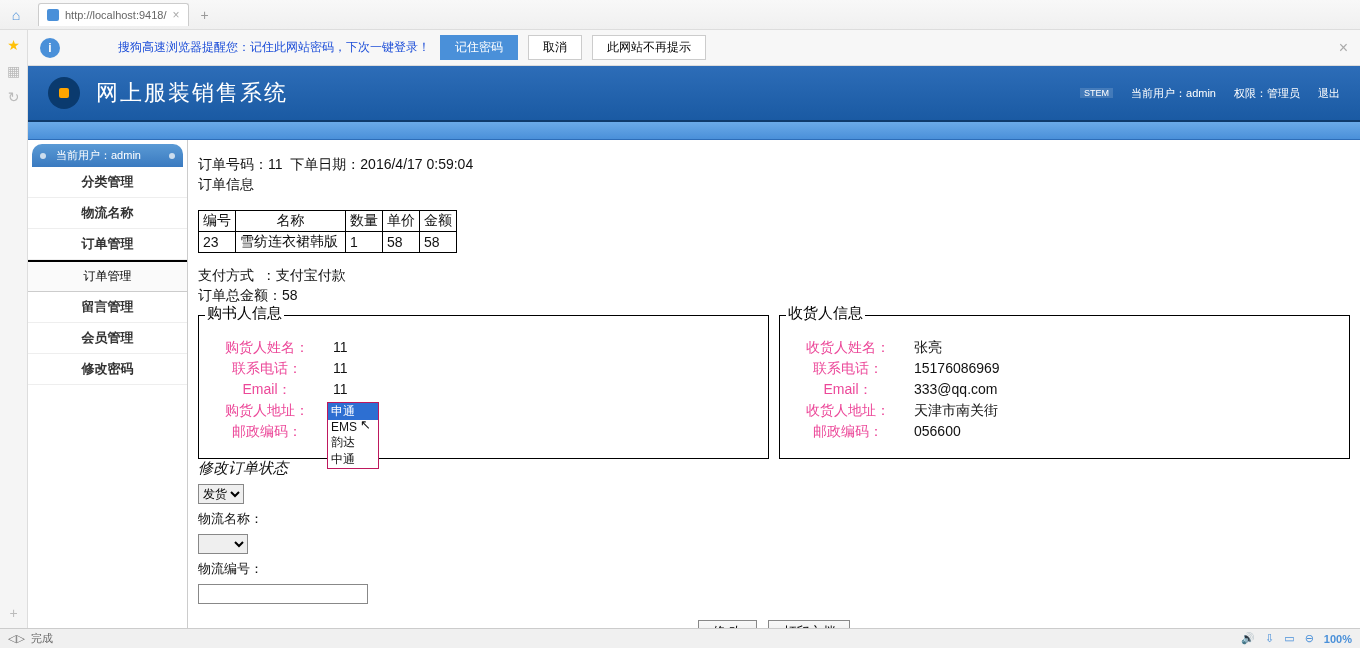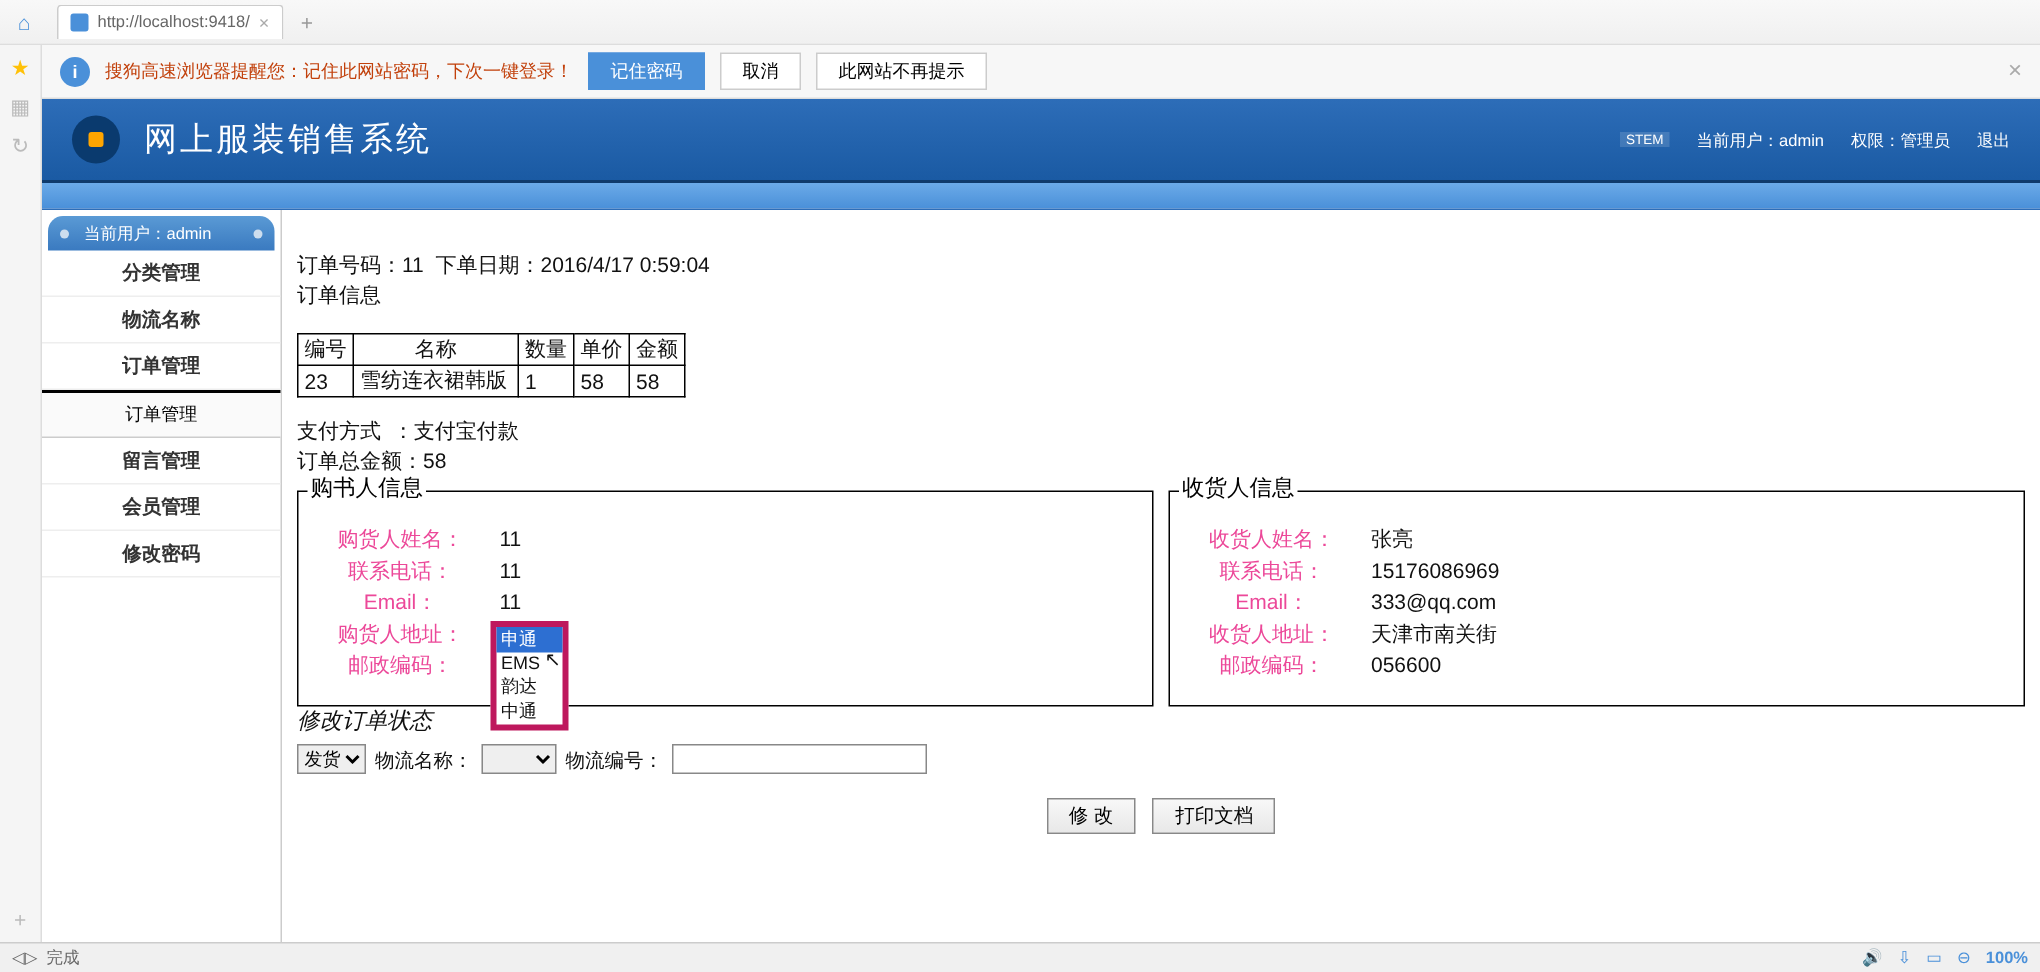--- a/index.html
+++ b/index.html
@@ -16,21 +16,21 @@
 
 
 .left-rail { position: absolute; left: 0; top: 30px; bottom: 20px; width: 28px; background: #f5f5f5; border-right: 1px solid #ddd; display: flex; flex-direction: column; align-items: center; padding-top: 6px; gap: 8px; }
 .rail-icon { width: 18px; height: 18px; display: flex; align-items: center; justify-content: center; color: #bbb; font-size: 14px; }
 .rail-star { color: #ffc107; }
 .rail-add { margin-top: auto; margin-bottom: 6px; }
 
 
 .infobar { margin-left: 28px; height: 36px; background: #f7f7f7; border-bottom: 1px solid #ddd; display: flex; align-items: center; padding: 0 12px; gap: 10px; }
 .info-icon { width: 20px; height: 20px; background: #4a90d9; color: #fff; border-radius: 50%; display: flex; align-items: center; justify-content: center; font-weight: bold; font-size: 12px; }
-.info-text { color: #c2410c; }
+.info-text { color: #1d4ed8; margin-left: 48px; }
 .btn { padding: 3px 14px; border: 1px solid #ccc; background: #fff; cursor: pointer; font-size: 12px; font-family: inherit; }
 .btn-primary { background: #4a90d9; color: #fff; border-color: #4a90d9; }
 .info-close { margin-left: auto; color: #aaa; cursor: pointer; font-size: 16px; }
 
 
 .app-header { margin-left: 28px; height: 56px; background: linear-gradient(#2d6db8,#1a5aa3); display: flex; align-items: center; padding: 0 20px; color: #fff; border-bottom: 2px solid #0f3a6b; }
 .logo { width: 32px; height: 32px; background: #0a3a6e; border-radius: 50%; display: flex; align-items: center; justify-content: center; margin-right: 16px; }
 .logo-dot { width: 10px; height: 10px; background: #ffa500; border-radius: 2px; }
 .app-title { font-size: 22px; font-family: "KaiTi", "STKaiti", serif; letter-spacing: 2px; }
 .header-right { margin-left: auto; font-size: 11px; display: flex; gap: 18px; align-items: center; }
@@ -41,47 +41,47 @@
 
 
 .main { margin-left: 28px; display: flex; height: calc(100vh - 30px - 36px - 56px - 18px - 20px); }
 .sidebar { width: 160px; background: #fff; border-right: 1px solid #ccc; }
 .sb-head { background: linear-gradient(#5a9ad5,#3a7ac0); color: #fff; font-size: 11px; padding: 4px 8px; border-radius: 10px 10px 0 0; margin: 4px 4px 0 4px; display: flex; align-items: center; gap: 4px; }
 .sb-head::before, .sb-head::after { content: ""; width: 6px; height: 6px; background: #cde; border-radius: 50%; display: inline-block; }
 .sb-head-txt { flex: 1; text-align: left; padding-left: 6px; }
 .sb-item { padding: 6px 0; text-align: center; border-bottom: 1px solid #eee; cursor: pointer; font-size: 13px; font-weight: bold; color: #333; }
 .sb-sub { padding: 6px 0; text-align: center; border-top: 2px solid #000; border-bottom: 1px solid #ccc; font-size: 12px; cursor: pointer; background: #fafafa; }
 
-.content { flex: 1; padding: 28px 10px; overflow: auto; color: #111; }
+.content { flex: 1; padding: 16px 10px; overflow: auto; color: #111; }
 .order-line { font-size: 14px; margin-bottom: 2px; }
 .order-info-title { font-size: 14px; margin-bottom: 16px; }
 
 .tbl { border-collapse: collapse; margin-bottom: 14px; }
 .tbl th, .tbl td { border: 1px solid #000; padding: 1px 4px; font-size: 14px; text-align: left; }
 .tbl th { font-weight: normal; text-align: center; }
 
 .pay-line { font-size: 14px; margin-bottom: 2px; }
 
 
 .fs-row { display: flex; gap: 10px; margin-top: 10px; }
 .fs { border: 1px solid #000; padding: 10px 8px 14px 8px; flex: 1; position: relative; }
 .fs-legend { position: absolute; top: -12px; left: 6px; background: #fff; padding: 0 2px; font-size: 15px; color: #000; }
 .fs-line { display: flex; font-size: 14px; margin: 3px 0; }
 .fs-label { color: #ec4899; width: 120px; text-align: center; }
 .fs-val { color: #111; padding-left: 6px; }
 
 
 .dd-wrap { position: relative; display: inline-block; }
-.dd-open { position: absolute; top: 0; left: 0; width: 52px; background: #fff; border: 4px solid #be185d; z-index: 10; font-size: 12px; }
+.dd-open { position: absolute; top: 0; left: 0; width: 52px; background: #fff; border: 1px solid #be185d; z-index: 10; font-size: 12px; }
 .dd-opt { padding: 0 3px; cursor: pointer; white-space: nowrap; }
 .dd-opt.selected { background: #2d6fd2; color: #fff; }
 .cursor { position: absolute; left: 32px; top: 14px; font-size: 13px; pointer-events: none; }
 
 .modify-title { font-size: 15px; margin-top: 0; font-style: italic; }
-.modify-row { display: flex; align-items: flex-end; gap: 6px; margin-top: 6px; font-size: 13px; }
+.modify-row { display: flex; align-items: flex-start; gap: 6px; margin-top: 6px; font-size: 13px; flex-direction: column; }
 .sel { border: 1px solid #888; height: 20px; font-size: 12px; }
 .txt { border: 1px solid #888; height: 20px; padding: 0 4px; }
 
 .btn-row { text-align: center; margin-top: 16px; }
 .abtn { padding: 2px 14px; border: 1px solid #888; background: linear-gradient(#f8f8f8,#e8e8e8); cursor: pointer; font-size: 13px; margin: 0 4px; font-family: inherit; }
 
 
 .status-bar { position: absolute; left: 0; right: 0; bottom: 0; height: 20px; background: #f0f0f0; border-top: 1px solid #ccc; display: flex; align-items: center; padding: 0 8px; font-size: 11px; color: #666; }
 .status-left { display: flex; align-items: center; gap: 6px; }
 .status-right { margin-left: auto; display: flex; align-items: center; gap: 10px; color: #4a90d9; }

